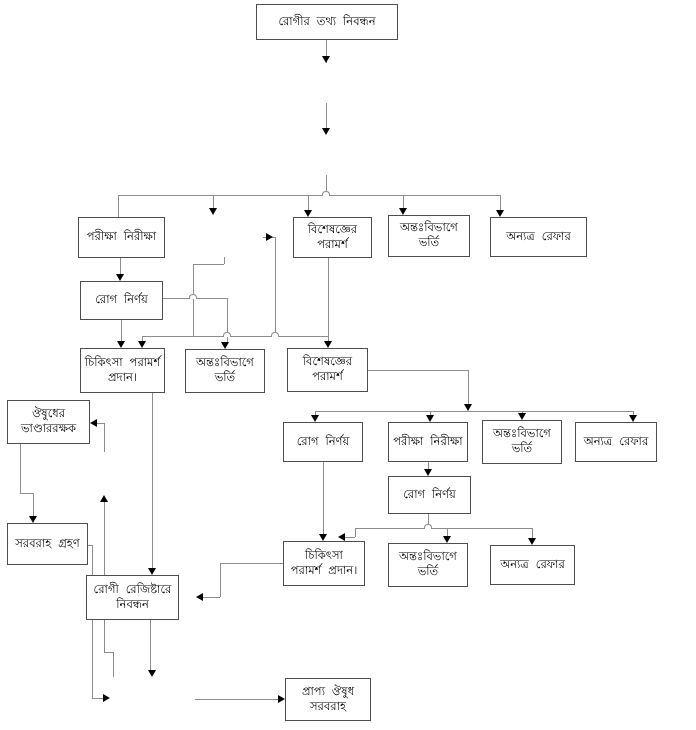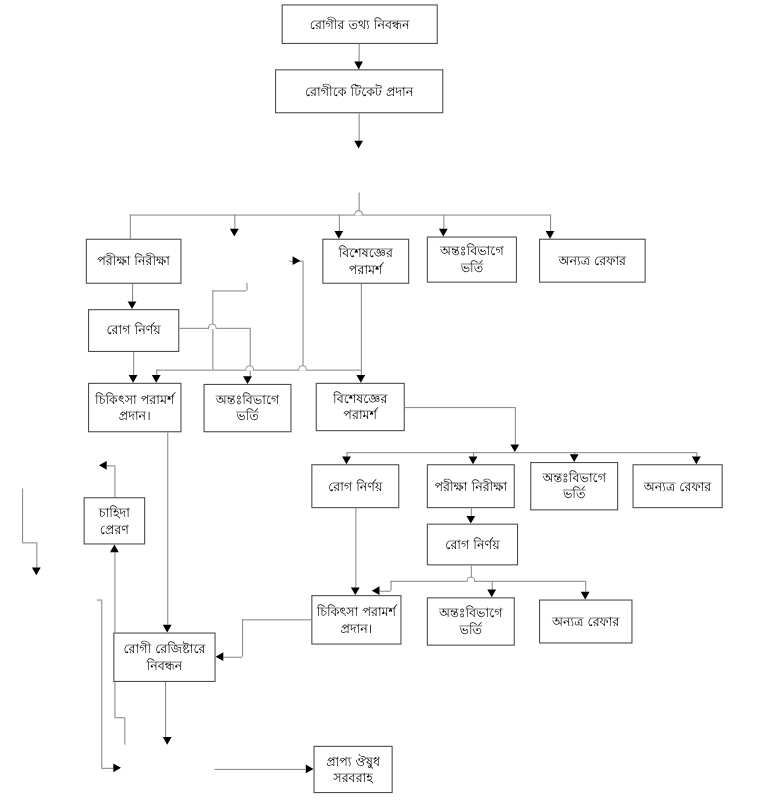--- a/index.html
+++ b/index.html
@@ -3,68 +3,68 @@
 <meta charset="utf-8">
 <style>
   html,body{margin:0;padding:0;background:#ffffff;}
   .canvas{
     position:relative;width:696px;height:730px;background:#ffffff;
     font-family:"DejaVu Sans", sans-serif;color:#000;overflow:hidden;
   }
   .node{
     position:absolute;box-sizing:border-box;background:#ffffff;
     border:1px solid #4d4d4d;display:flex;align-items:center;justify-content:center;
-    text-align:center;font-size:11.5px;line-height:1.3;padding:1px 3px;z-index:3;
+    text-align:center;font-size:11.5px;line-height:1.3;padding:1px 3px;z-index:3;font-family:Liberation Mono, monospace;
   }
   .hl{position:absolute;height:1px;background:#8c8c8c;z-index:1;}
   .vl{position:absolute;width:1px;background:#8c8c8c;z-index:1;}
   .arr{position:absolute;width:0;height:0;border:solid transparent;z-index:4;}
   .arr.d{border-width:7px 4px 0 4px;border-top-color:#000;}
   .arr.u{border-width:0 4px 7px 4px;border-bottom-color:#000;}
   .arr.l{border-width:4px 7px 4px 0;border-right-color:#000;}
   .arr.r{border-width:4px 0 4px 7px;border-left-color:#000;}
   .jump{
     position:absolute;width:8px;height:5px;box-sizing:border-box;background:#fff;
     border:1px solid #8c8c8c;border-bottom:none;border-radius:8px 8px 0 0;z-index:2;
   }
 </style>
 </head>
 <body>
 
 <div class="canvas">
 
   <div class="node" style="left:256px;top:4px;width:142px;height:36px">রোগীর তথ্য নিবন্ধন</div>
-  <div class="node" style="left:250px;top:63px;width:153px;height:40px">রোগীকে টিকেট প্রদান</div>
 
   <div class="node" style="left:78px;top:217px;width:87px;height:41px">পরীক্ষা নিরীক্ষা</div>
   <div class="node" style="left:293px;top:217px;width:79px;height:41px">বিশেষজ্ঞের পরামর্শ</div>
   <div class="node" style="left:388px;top:215px;width:82px;height:42px">অন্তঃবিভাগে ভর্তি</div>
   <div class="node" style="left:490px;top:217px;width:97px;height:40px">অন্যত্র রেফার</div>
 
   <div class="node" style="left:80px;top:281px;width:83px;height:39px">রোগ নির্ণয়</div>
 
   <div class="node" style="left:80px;top:348px;width:85px;height:45px">চিকিৎসা পরামর্শ প্রদান।</div>
   <div class="node" style="left:185px;top:349px;width:80px;height:44px">অন্তঃবিভাগে ভর্তি</div>
   <div class="node" style="left:287px;top:348px;width:81px;height:44px">বিশেষজ্ঞের পরামর্শ</div>
 
-  <div class="node" style="left:76px;top:452px;width:56px;height:43px">চাহিদা প্রেরণ</div>
+  <div class="node" style="left:7px;top:400px;width:83px;height:44px">ঔষুধের ভাণ্ডাররক্ষক</div>
+  <div class="node" style="left:7px;top:523px;width:81px;height:42px">সরবরাহ গ্রহণ</div>
 
   <div class="node" style="left:283px;top:422px;width:80px;height:40px">রোগ নির্ণয়</div>
   <div class="node" style="left:388px;top:422px;width:80px;height:40px">পরীক্ষা নিরীক্ষা</div>
   <div class="node" style="left:482px;top:420px;width:80px;height:44px">অন্তঃবিভাগে ভর্তি</div>
   <div class="node" style="left:575px;top:422px;width:82px;height:40px">অন্যত্র রেফার</div>
 
   <div class="node" style="left:388px;top:476px;width:83px;height:38px">রোগ নির্ণয়</div>
 
   <div class="node" style="left:283px;top:541px;width:82px;height:45px">চিকিৎসা পরামর্শ প্রদান।</div>
   <div class="node" style="left:388px;top:543px;width:80px;height:44px">অন্তঃবিভাগে ভর্তি</div>
   <div class="node" style="left:490px;top:545px;width:85px;height:40px">অন্যত্র রেফার</div>
 
-  <div class="node" style="left:103px;top:575px;width:93px;height:45px">রোগী রেজিষ্টারে নিবন্ধন</div>
-  <div class="node" style="left:285px;top:678px;width:72px;height:43px">প্রাপ্য ঔষুধ সরবরাহ</div>
+  <div class="node" style="left:86px;top:575px;width:93px;height:45px">রোগী রেজিষ্টারে নিবন্ধন</div>
+  <div class="node" style="left:285px;top:678px;width:86px;height:43px">প্রাপ্য ঔষুধ সরবরাহ</div>
 
   <i class="vl" style="left:326px;top:40px;height:23px"></i>
   <i class="vl" style="left:326px;top:103px;height:25px"></i>
   <i class="vl" style="left:326px;top:175px;height:20px"></i>
   <i class="hl" style="left:118px;top:195px;width:382px"></i>
   <i class="vl" style="left:118px;top:195px;height:22px"></i>
   <i class="vl" style="left:213px;top:195px;height:13px"></i>
   <i class="vl" style="left:308px;top:195px;height:15px"></i>
   <i class="vl" style="left:403px;top:195px;height:13px"></i>
   <i class="vl" style="left:500px;top:195px;height:15px"></i>

